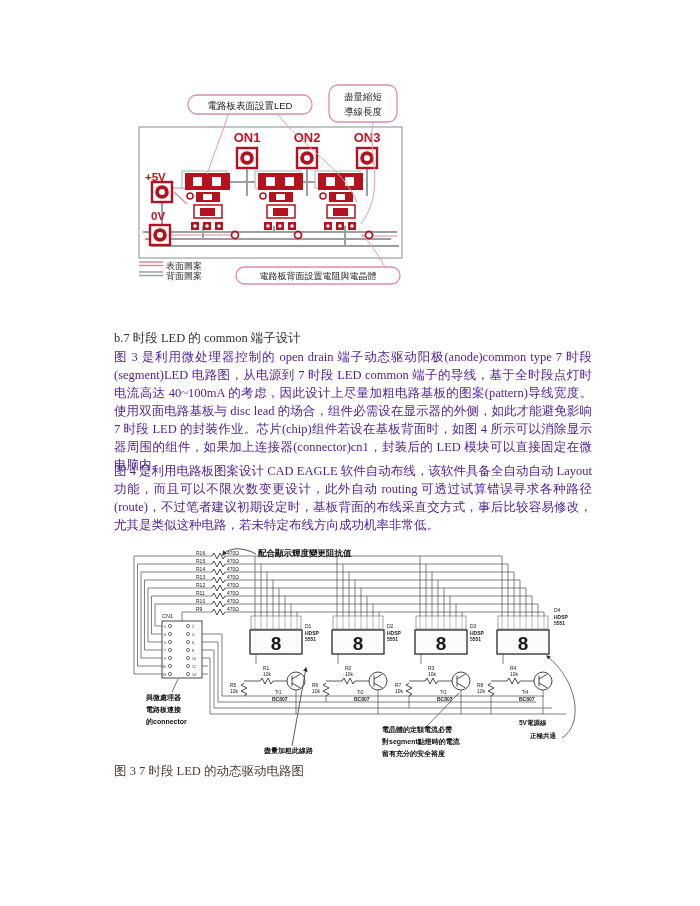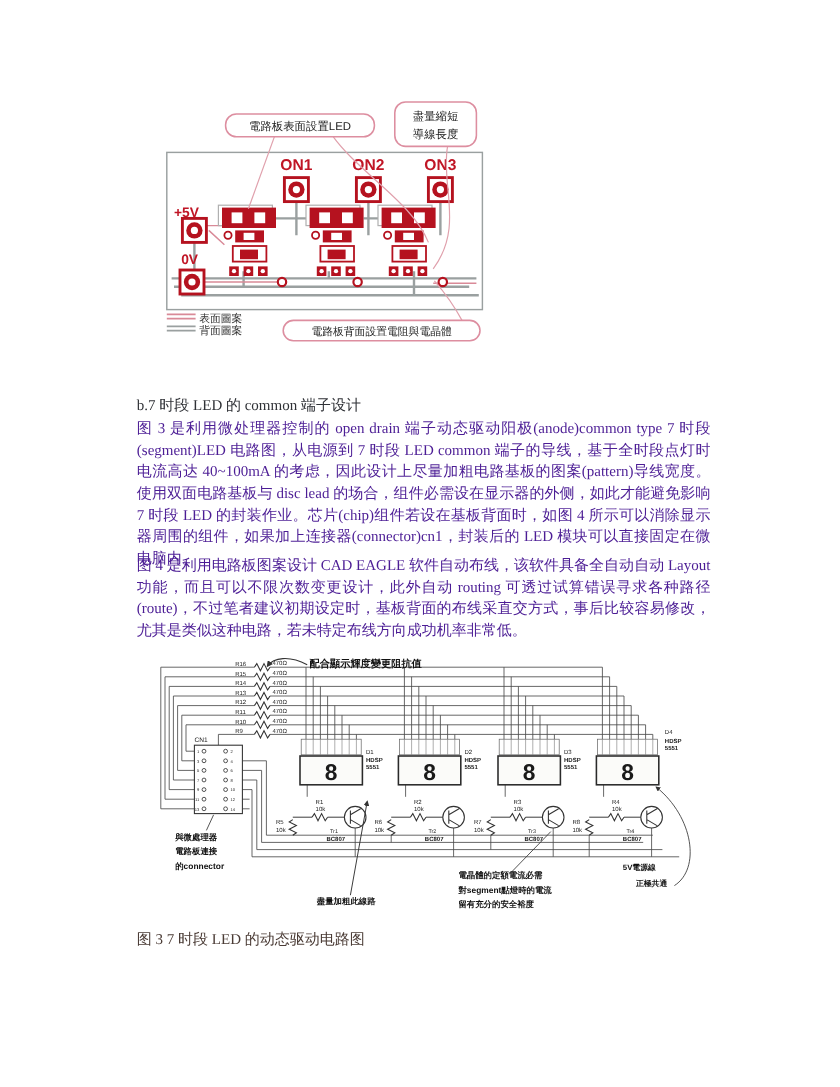--- a/index.html
+++ b/index.html
@@ -325,15 +325,15 @@
       <text x="256" y="210">留有充分的安全裕度</text>
     </g>
 
     <g font-size="6.5" font-weight="bold" fill="#111">
       <path d="M436,192C458,178 452,135 421,110" stroke="#333" stroke-width="0.7" fill="none" marker-end="url(#arr)"></path>
       <text x="393" y="179">5V電源線</text>
       <text x="404" y="192">正極共通</text>
     </g>
   </svg>
 
-  <div class="abs caption" style="top:763px;margin-top:12px;">图 3 7 时段 LED 的动态驱动电路图</div>
+  <div class="abs caption" style="top:763px;">图 3 7 时段 LED 的动态驱动电路图</div>
 
 </div>
 
 </body></html>

